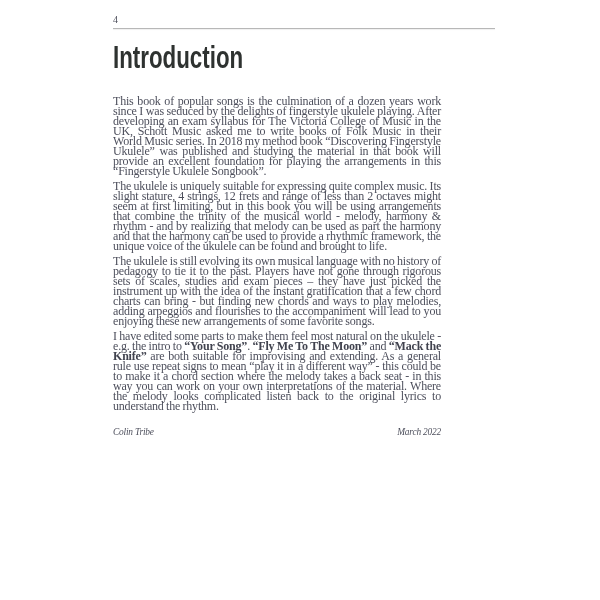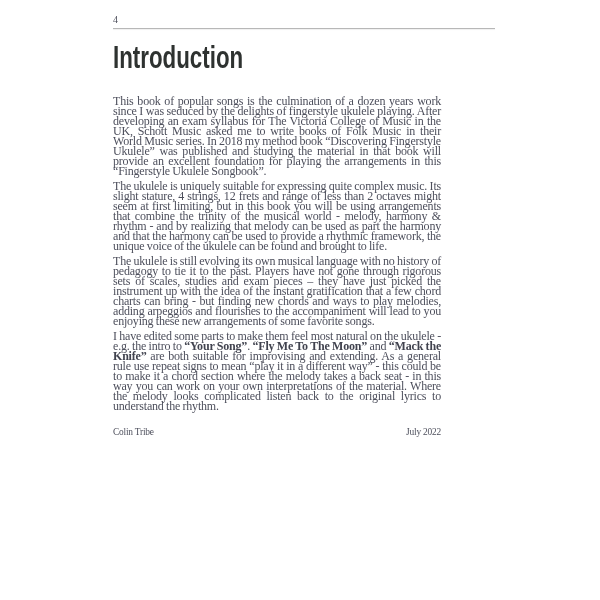--- a/index.html
+++ b/index.html
@@ -67,32 +67,33 @@
     text-align: left;
   }
   .byline {
     margin-top: 15px;
     width: 328px;
     display: flex;
     justify-content: space-between;
     font-size: 9.4px;
     line-height: 13px;
     letter-spacing: -0.2px;
+    font-style: italic;
   }
 </style>
 </head>
 <body>
 
 <div class="page">
   <div class="pagenum">4</div>
   <hr class="rule">
   <h1 class="title">Introduction</h1>
   <div class="content">
       <p><span>This book of popular songs is the culmination of a dozen years work since I was seduced by the delights of fingerstyle ukulele playing. After developing an exam syllabus for The Victoria College of Music in the UK, Schott Music asked me to write books of Folk Music in their World Music series. In 2018 my method book “Discovering Fingerstyle Ukulele” was published and studying the material in that book will provide an excellent foundation for playing the arrangements in this “Fingerstyle Ukulele Songbook”.</span></p>
       <p><span>The ukulele is uniquely suitable for expressing quite complex music. Its slight stature, 4 strings, 12 frets and range of less than 2 octaves might seem at first limiting, but in this book you will be using arrangements that combine the trinity of the musical world - melody, harmony &amp; rhythm - and by realizing that melody can be used as part the harmony and that the harmony can be used to provide a rhythmic framework, the unique voice of the ukulele can be found and brought to life.</span></p>
       <p><span>The ukulele is still evolving its own musical language with no history of pedagogy to tie it to the past. Players have not gone through rigorous sets of scales, studies and exam pieces – they have just picked the instrument up with the idea of the instant gratification that a few chord charts can bring - but finding new chords and ways to play melodies, adding arpeggios and flourishes to the accompaniment will lead to you enjoying these new arrangements of some favorite songs.</span></p>
       <p><span>I have edited some parts to make them feel most natural on the ukulele - e.g. the intro to </span><span class="b">“Your Song”</span><span>. </span><span class="b">“Fly Me To The Moon”</span><span> and </span><span class="b">“Mack the Knife”</span><span> are both suitable for improvising and extending. As a general rule use repeat signs to mean “play it in a different way” - this could be to make it a chord section where the melody takes a back seat - in this way you can work on your own interpretations of the material. Where the melody looks complicated listen back to the original lyrics to understand the rhythm.</span></p>
     </div>
   <div class="byline">
     <span>Colin Tribe</span>
-    <span>July 2022</span>
+    <span>March 2022</span>
   </div>
 </div>
 
 </body></html>

